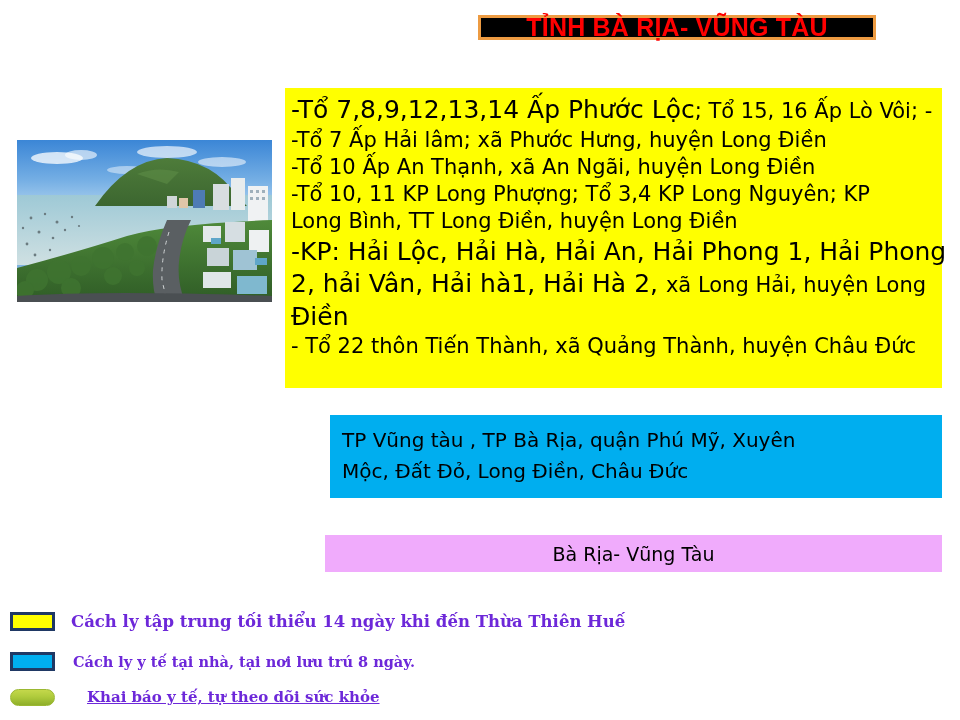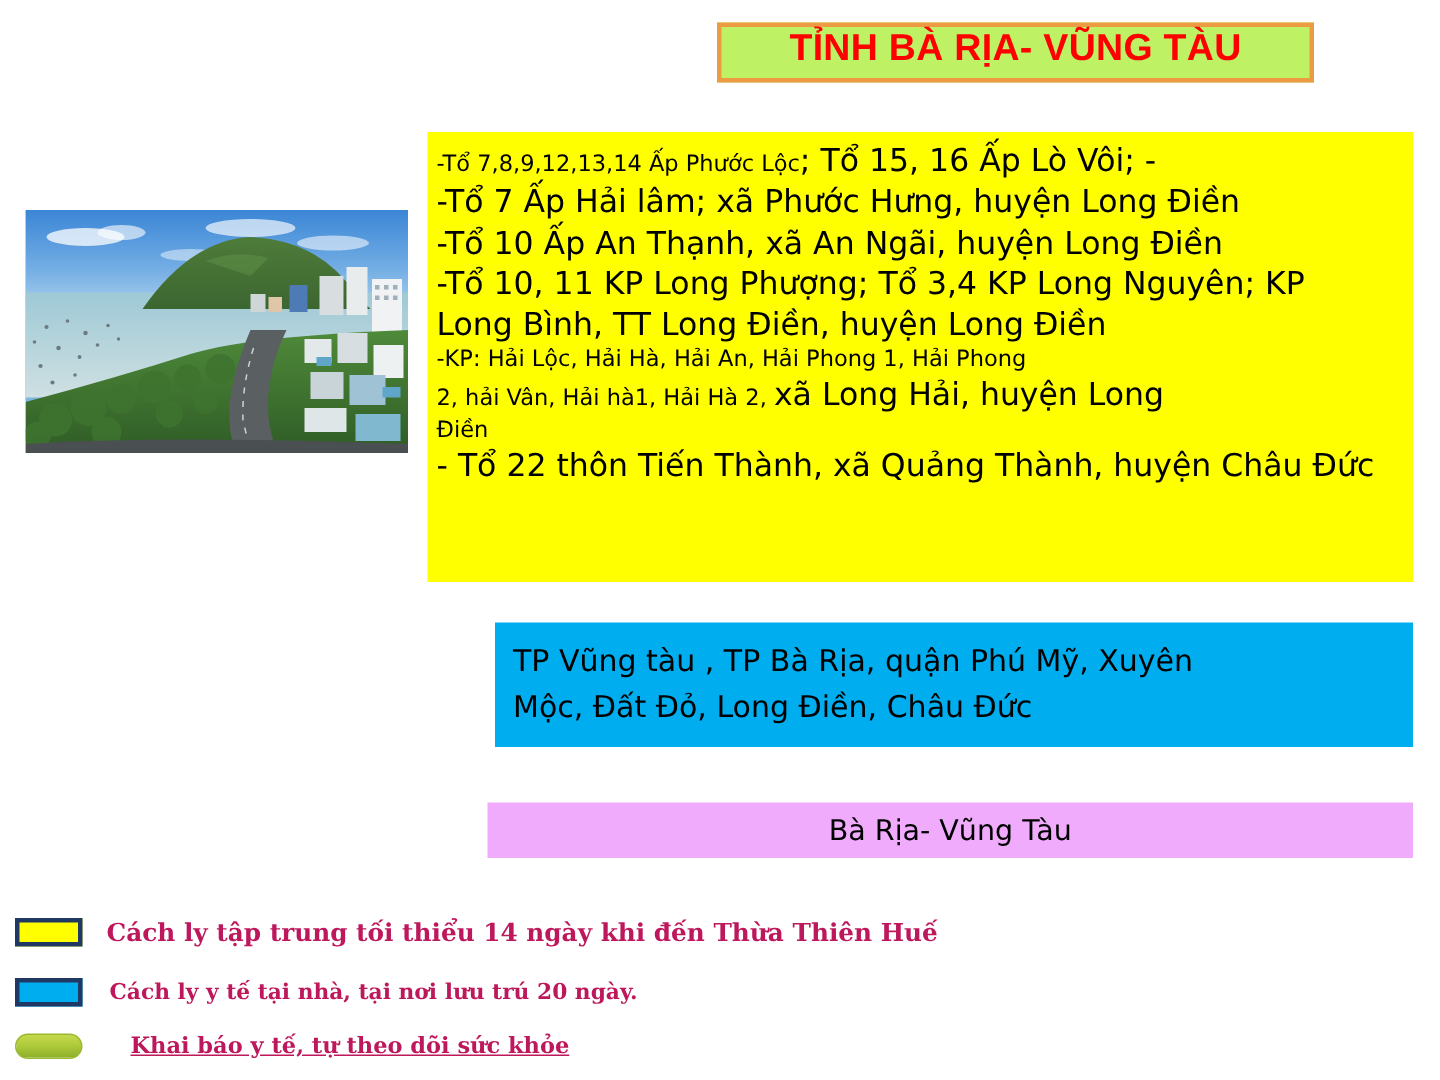--- a/index.html
+++ b/index.html
@@ -14,24 +14,25 @@
     position: relative;
     overflow: hidden;
   }
 
   
   #title-box {
     position: absolute;
     left: 478px;
     top: 15px;
     width: 398px;
-    height: 40px;
+    height: 25px;
     border: 3px solid #ED9B42;
-    background: #bef264;
+    background: #000000;
     display: flex;
+    align-items: center;
     justify-content: center;
     box-sizing: border-box;
   }
   #title-text {
     color: #FF0000;
     font-family: "Liberation Sans", sans-serif;
     font-weight: bold;
     font-size: 25px;
     letter-spacing: 0.2px;
     white-space: nowrap;
@@ -60,21 +61,21 @@
     box-sizing: border-box;
     padding: 6px 8px 0 6px;
   }
   .yline {
     color: #000000;
     font-family: "DejaVu Sans", sans-serif;
     line-height: 1.30;
     margin: 0;
     white-space: nowrap;
   }
-  .f-lg { font-size: 15px; }
+  .f-lg { font-size: 25px; }
   .f-md { font-size: 21px; }
 
   
   #blue-panel {
     position: absolute;
     left: 330px;
     top: 415px;
     width: 612px;
     height: 83px;
     background: #00AEEF;
@@ -134,21 +135,21 @@
     border: 3px solid #1F3864;
   }
   .sw-green {
     width: 45px; height: 17px;
     border-radius: 9px;
     background: linear-gradient(180deg, #C4D84B 0%, #AFCB3C 45%, #8FAF2A 100%);
     border: 1px solid #9BB832;
   }
 
   .legend-text {
-    color: #be185d;
+    color: #6d28d9;
     font-family: "DejaVu Serif", serif;
     font-weight: bold;
     white-space: nowrap;
   }
   #legend-text-1 { font-size: 16.5px; margin-left: 16px; }
   #legend-text-2 { font-size: 14.5px; margin-left: 18px; }
   #legend-text-3 { font-size: 15px; margin-left: 32px; text-decoration: underline; }
 </style>
 </head>
 <body>
@@ -281,19 +282,19 @@
   <span>Bà Rịa- Vũng Tàu</span>
 </div>
 
 <div class="legend-row" id="legend-row-1">
   <span class="swatch sw-yellow"></span>
   <span class="legend-text" id="legend-text-1">Cách ly tập trung tối thiểu  14 ngày khi đến Thừa Thiên Huế</span>
 </div>
 
 <div class="legend-row" id="legend-row-2">
   <span class="swatch sw-blue"></span>
-  <span class="legend-text" id="legend-text-2">Cách ly y tế tại nhà, tại nơi lưu trú  20 ngày.</span>
+  <span class="legend-text" id="legend-text-2">Cách ly y tế tại nhà, tại nơi lưu trú  8 ngày.</span>
 </div>
 
 <div class="legend-row" id="legend-row-3">
   <span class="swatch sw-green"></span>
   <span class="legend-text" id="legend-text-3">Khai báo y tế, tự theo dõi sức khỏe</span>
 </div>
 
 </body></html>

